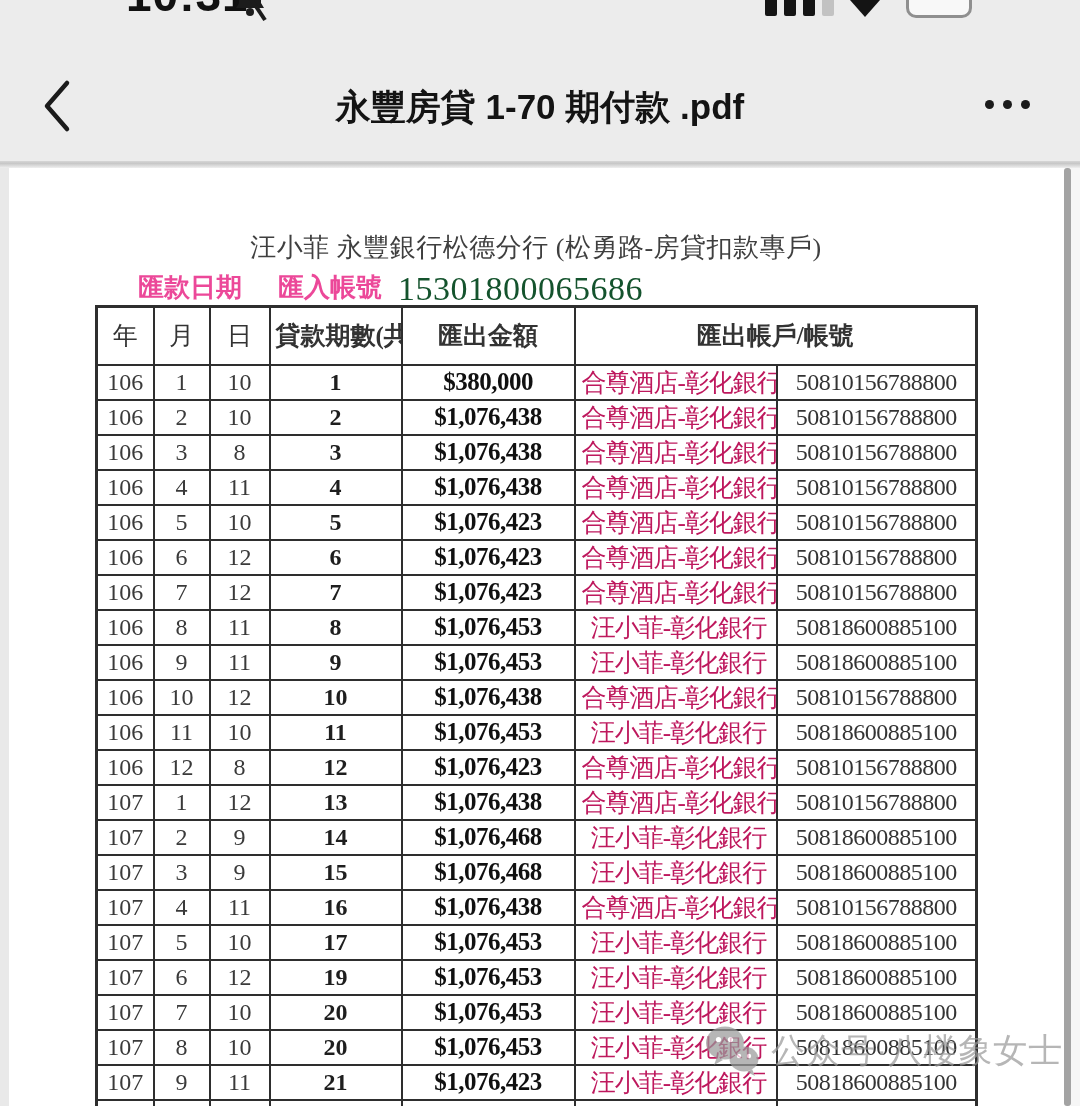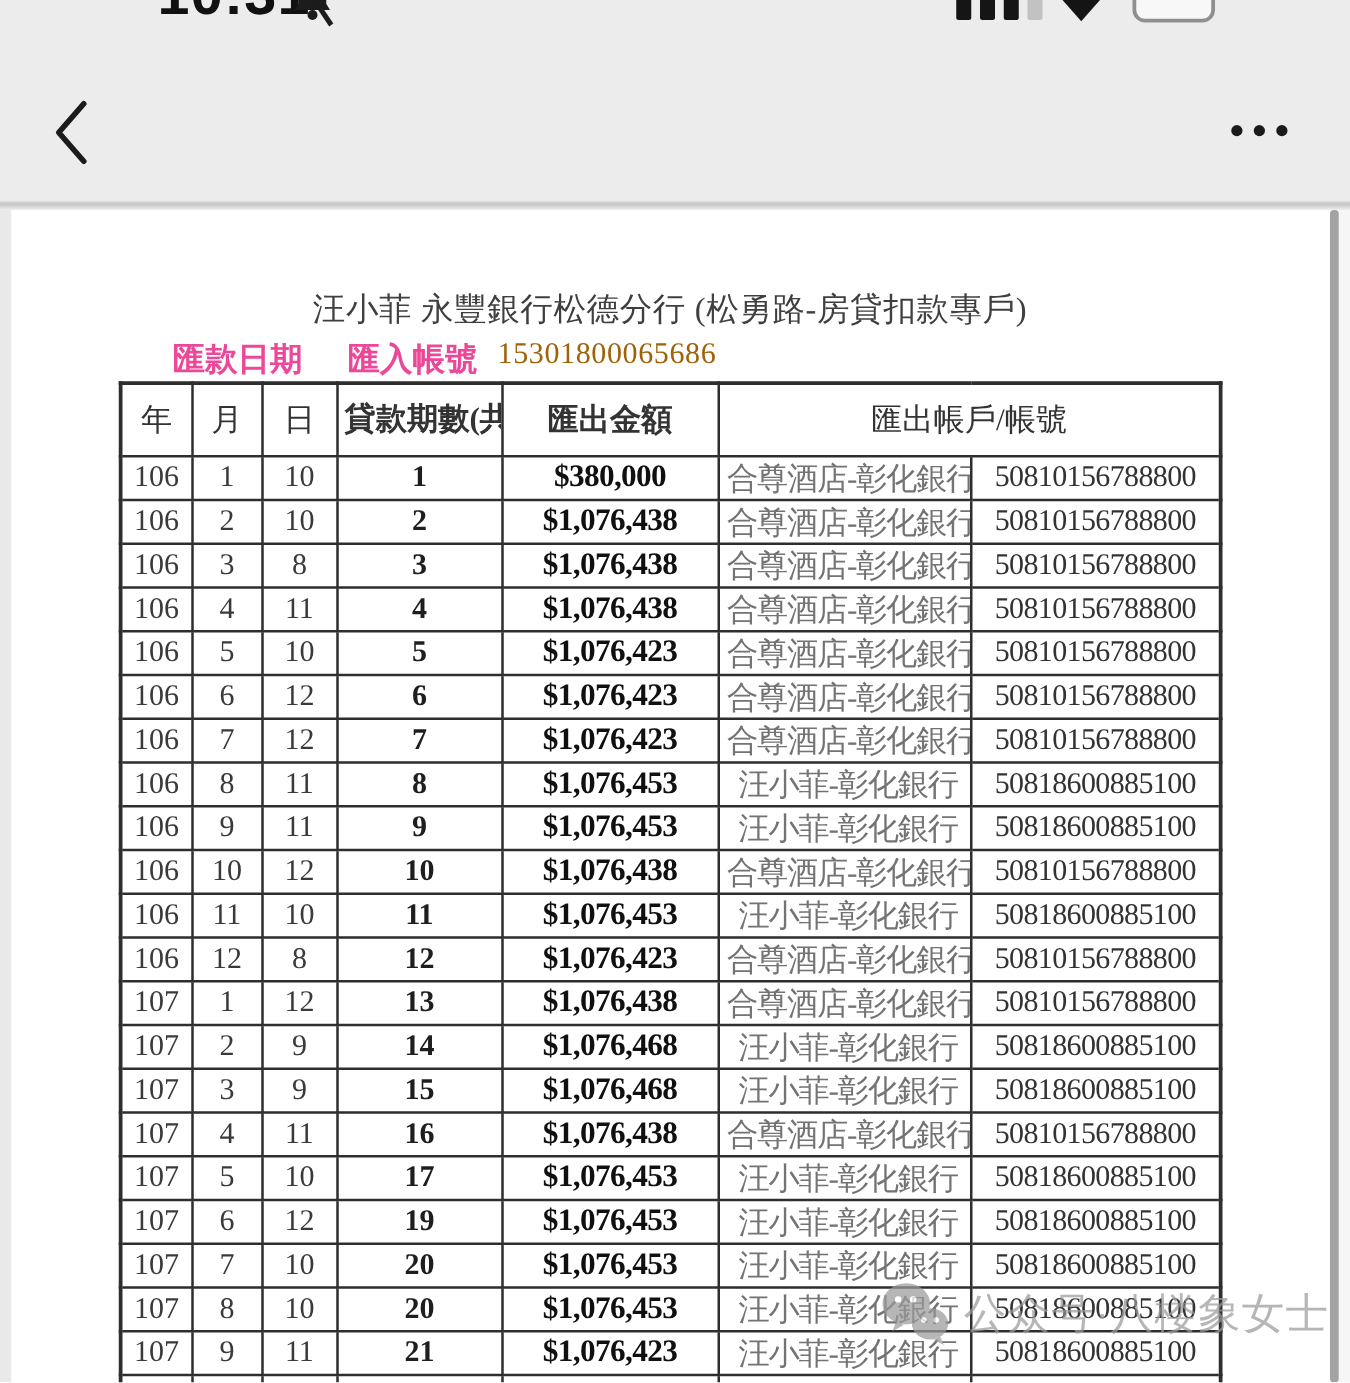--- a/index.html
+++ b/index.html
@@ -58,40 +58,40 @@
   .scrollbar { position:absolute; left:1064px; top:0; width:7px; height:938px; background:#a3a3a3; border-radius:3px; }
 
   .doc-title {
     position:absolute; left:0; top:62px; width:1072px;
     text-align:center; font-size:26px; color:#3f3f3f; letter-spacing:0.5px;
   }
   .field-row { position:absolute; left:0; top:102px; width:1080px; height:32px; }
   .field-label { position:absolute; font-size:26px; font-weight:700; color:#ec4899; }
   .remit-date-label { left:138px; }
   .remit-in-label  { left:278px; }
-  .remit-in-number { position:absolute; left:398px; font-size:24px; font-weight:400; color:#a16207; letter-spacing:0.5px; }
+  .remit-in-number { position:absolute; left:398px; font-size:34px; font-weight:400; color:#14532d; letter-spacing:0.5px; }
 
   
   table.pay-table {
     position:absolute; left:95px; top:137px; width:880px;
     border-collapse:collapse; table-layout:fixed;
     border:3px solid #2e2e2e;
     font-family:"Liberation Serif","DejaVu Serif",serif;
   }
   .pay-table th, .pay-table td { border:2px solid #2e2e2e; vertical-align:middle; overflow:hidden; white-space:nowrap; }
   .pay-table thead th { height:58px; font-size:25px; color:#333; }
   .th-ymd { font-weight:400; }
   .th-period { font-weight:700; text-align:left; padding-left:5px; white-space:normal; line-height:1.12; font-size:24px; }
   .th-amount { font-weight:700; font-size:26px; color:#222; }
-  .th-account { font-weight:400; color:#444;margin-top:12px; }
+  .th-account { font-weight:700; color:#444;margin-top:12px; }
   .pay-table tbody td { height:30.9px; text-align:center; }
   .td-ymd    { font-size:24px; color:#3a3a3a; }
   .td-period { font-size:24px; font-weight:700; color:#1e1e1e; }
   .td-amount { font-size:25px; font-weight:700; color:#101010; letter-spacing:-0.5px; }
-  .td-name   { font-size:25px; color:#737373; text-align:left; padding-left:6px; letter-spacing:-1px; }
+  .td-name   { font-size:25px; color:#be185d; text-align:left; padding-left:6px; letter-spacing:-1px; }
   .td-number { font-size:24px; color:#333; letter-spacing:-0.5px; }
   tr.partial td { height:30px; }
 
   
   .watermark {
     position:absolute; left:703px; top:854px; display:flex; align-items:center; gap:10px;
     z-index:4; pointer-events:none; opacity:0.72;
   }
   .watermark-text { font-size:34px; color:#9a9a9a; font-family:"Liberation Sans",sans-serif; letter-spacing:1px; white-space:nowrap; }
 </style>
@@ -116,20 +116,21 @@
         <div class="bar dim"></div>
     </div>
     <div class="wifi-remnant"></div>
     <div class="battery"></div>
 
     <div class="back-btn">
       <svg width="30" height="54" viewBox="0 0 30 54">
         <polyline points="25,4 5,27 25,50" fill="none" stroke="#1b1b1b" stroke-width="4.5" stroke-linecap="round" stroke-linejoin="round"></polyline>
       </svg>
     </div>
+    <div class="nav-title">永豐房貸 1-70 期付款 .pdf</div>
     <div class="more-btn">
       <div class="dot"></div>
       <div class="dot"></div>
       <div class="dot"></div>
     </div>
   </div>
   <div class="chrome-divider"></div>
 
   <div class="content">
     <div class="left-strip"></div>

